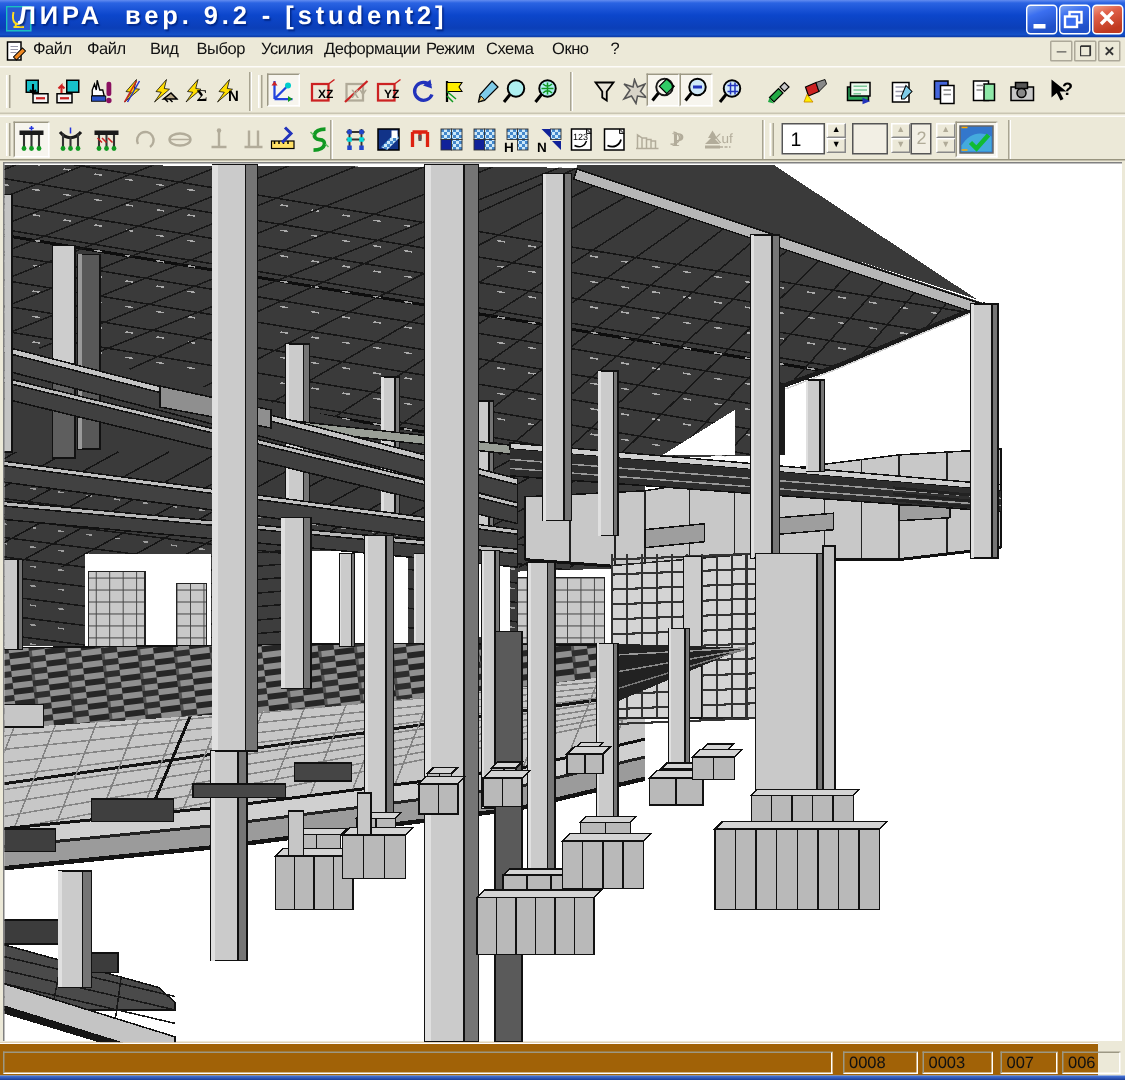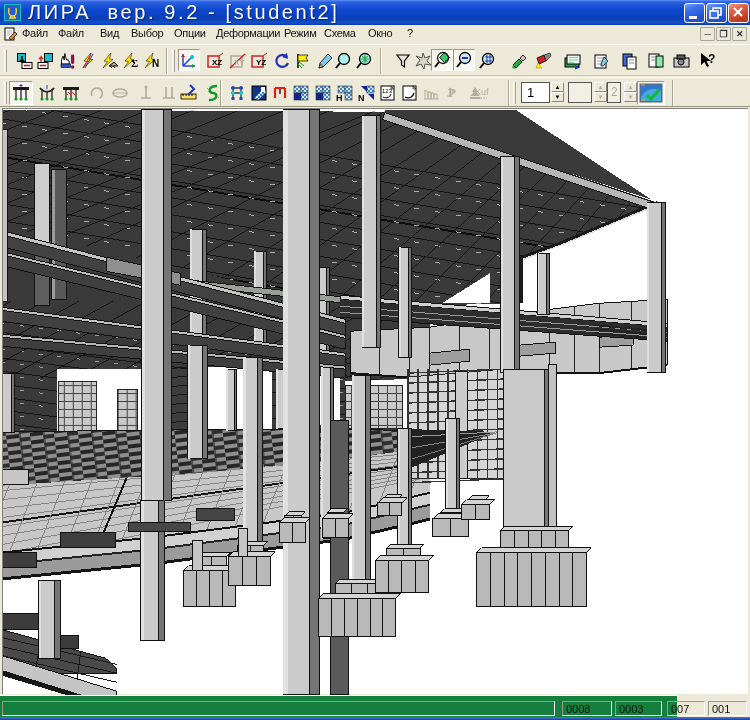--- a/index.html
+++ b/index.html
@@ -1,35 +1,35 @@
 <!DOCTYPE html>
 <html><head><meta charset="utf-8"><style>
 *{margin:0;padding:0;box-sizing:border-box}
 html,body{width:750px;height:720px;overflow:hidden;background:#ece9d8;font-family:"Liberation Sans",sans-serif}
 #win{position:relative;width:750px;height:720px}
 #title{position:absolute;left:0;top:0;width:750px;height:25px;
 background:linear-gradient(180deg,#638cf0 0%,#2a63e2 8%,#0c46cc 40%,#0b3fb8 75%,#1450c8 92%,#0a36a0 100%);}
-#title .txt{position:absolute;left:28px;top:1px;color:#fff;font-size:20px;font-weight:normal;letter-spacing:2.6px;text-shadow:1px 1px 1px #02288a}
+#title .txt{position:absolute;left:12px;top:1px;color:#fff;font-size:17px;font-weight:bold;letter-spacing:2.6px;text-shadow:1px 1px 1px #02288a}
 #ticon{position:absolute;left:4px;top:4px;width:17px;height:17px;background:#2a5ad0;border:1px solid #19c0c0}
 .cap{position:absolute;top:3px;width:21px;height:20px;border:1px solid #fff;border-radius:3px;color:#fff;text-align:center}
 #bmin{left:684px;background:linear-gradient(160deg,#7ca2ef 0%,#3b6ff0 30%,#2050c8 80%)}
 #bmax{left:706px;background:linear-gradient(160deg,#7ca2ef 0%,#3b6ff0 30%,#2050c8 80%)}
 #bclose{left:728px;background:linear-gradient(160deg,#f0a088 0%,#e0614a 30%,#c03a20 80%)}
 #menu{position:absolute;left:0;top:25px;width:750px;height:19px;background:#ece9d8;font-size:11px;color:#111;letter-spacing:-0.3px}
 #menu span{position:absolute;top:2px}
 .mdib{position:absolute;top:2px;width:15px;height:14px;background:#ece9d8;border:1px solid #aca899;border-radius:1px;font-size:9px;text-align:center;line-height:12px;color:#333;font-weight:bold}
 .tb{position:absolute;left:0;width:750px;background:#ece9d8;border-top:1px solid #fdfcf9}
 #tb1{top:44px;height:32px;border-bottom:1px solid #c9c5b2}
 #tb2{top:77px;height:30px;border-bottom:1px solid #999580}
 .tbtn{position:absolute;display:flex;align-items:center;justify-content:center}
 .press{background:#f7f5ee;border:1px solid;border-color:#9c9884 #fff #fff #9c9884}
 .grip{position:absolute;width:3px;border-left:1px solid #fff;border-right:1px solid #a8a491}
 .vsep{position:absolute;width:2px;border-left:1px solid #a8a491;border-right:1px solid #fff}
 #view{position:absolute;left:2px;top:108px;width:746px;height:586px;background:#fff;border-top:1px solid #808080;border-left:1px solid #808080}
-#status{position:absolute;left:0;top:695px;width:677px;height:22px;background:#15803d;border-top:1px solid #fff}
+#status{position:absolute;left:0;top:695px;width:732px;height:22px;background:#a16207;border-top:1px solid #fff}
 .sp{position:absolute;top:5px;height:15px;border:1px solid;border-color:#9c9884 #fff #fff #9c9884;font-size:11px;color:#111;padding-left:3px;line-height:14px}
 #blue{position:absolute;left:0;top:717px;width:750px;height:3px;background:linear-gradient(180deg,#4a7ae0,#1c3d96)}
 </style></head><body>
 <div id="win">
     <div id="title">
       <div id="ticon"><svg width="15" height="15" viewBox="0 0 15 15">
           <rect width="15" height="15" fill="#2a5ad0"></rect>
           <path d="M4 3 C3 8 4 11 7.5 11 C11 11 12 8 11 3 M5.5 11 v2 M9.5 11 v2 M4 13 h7" stroke="#ffdd22" stroke-width="1.3" fill="none"></path>
         </svg></div>
       <span class="txt">ЛИРА&nbsp; вер. 9.2 - [student2]</span>
@@ -47,21 +47,21 @@
     <div id="menu">
       <span style="left:4px;top:2px"><svg width="14" height="14" viewBox="0 0 14 14">
           <rect x="1" y="1" width="9" height="12" fill="#fff" stroke="#000"></rect>
           <path d="M3 4 h5 M3 6 h5 M3 8 h4" stroke="#99a" stroke-width="0.8"></path>
           <path d="M7 13 L13 7 L11 5 L5 11 Z" fill="#ee8822" stroke="#000" stroke-width="0.7"></path>
         </svg></span>
       <span style="left:22px">Файл</span>
       <span style="left:58px">Файл</span>
       <span style="left:100px">Вид</span>
       <span style="left:131px">Выбор</span>
-      <span style="left:174px">Опции</span>
+      <span style="left:174px">Усилия</span>
       <span style="left:216px">Деформации</span>
       <span style="left:284px">Режим</span>
       <span style="left:324px">Схема</span>
       <span style="left:368px">Окно</span>
       <span style="left:407px">?</span>
       <div class="mdib" style="left:700px">─</div>
       <div class="mdib" style="left:716px">❐</div>
       <div class="mdib" style="left:732px">✕</div>
     </div>
     <div class="tb" id="tb1">
@@ -938,15 +938,15 @@
         <rect x="238.0" y="528.0" width="9.0" height="28.0" fill="#c6c6c6" stroke="#111" stroke-width="1"></rect>
         <rect x="38.0" y="580.0" width="22.0" height="78.0" fill="#cbcbcb" stroke="#111" stroke-width="1"></rect>
         <rect x="54.0" y="580.0" width="6.0" height="78.0" fill="#757575" stroke="#111" stroke-width="1"></rect>
         <rect x="38.0" y="580.0" width="2.6" height="78.0" fill="#e0e0e0"></rect>
       </svg></div>
     <div id="status">
       <div class="sp" style="left:2px;width:553px"></div>
       <div class="sp" style="left:562px;width:50px">0008</div>
       <div class="sp" style="left:615px;width:47px">0003</div>
       <div class="sp" style="left:667px;width:38px">007</div>
-      <div class="sp" style="left:708px;width:39px">001</div>
+      <div class="sp" style="left:708px;width:39px">006</div>
     </div>
     <div id="blue"></div>
   </div>
 </body></html>

